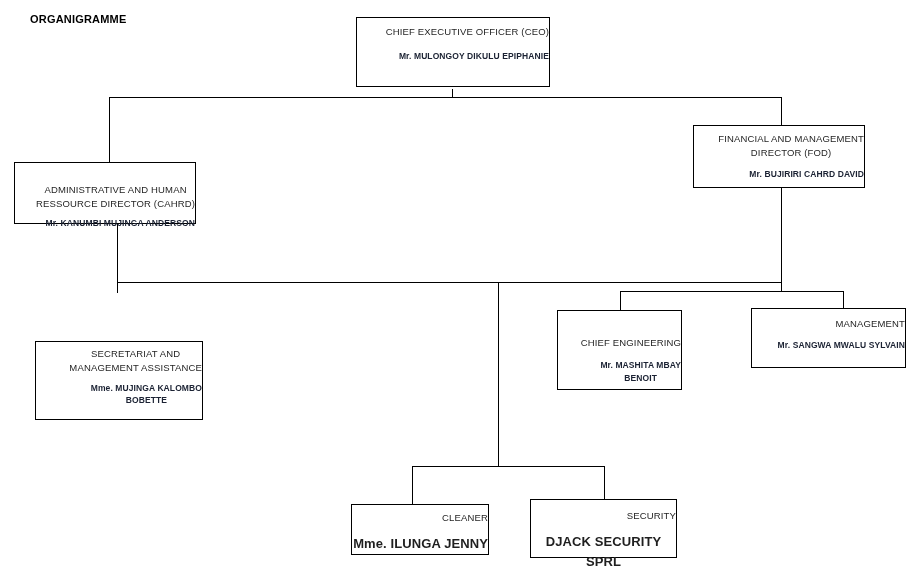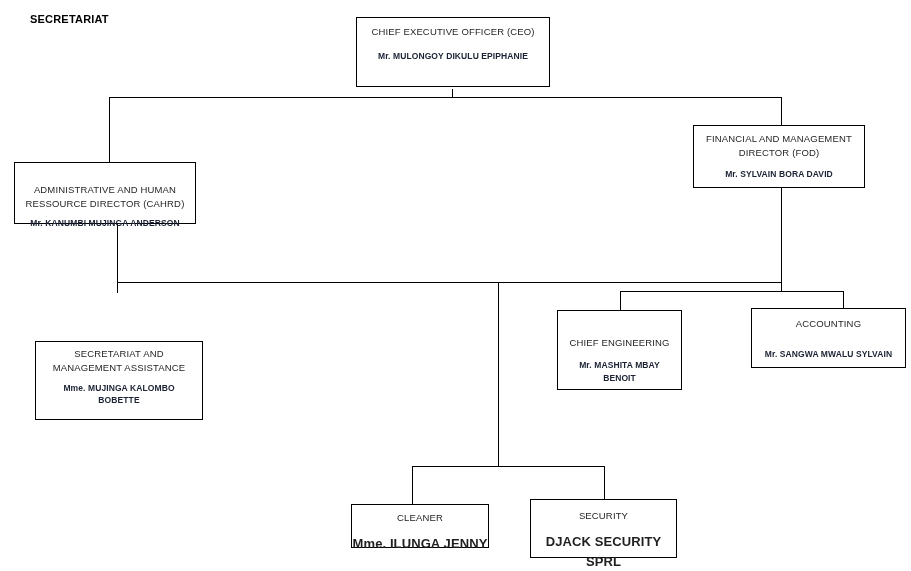--- a/index.html
+++ b/index.html
@@ -21,21 +21,21 @@
     letter-spacing: 0.2px;
   }
   .org-box {
     position: absolute;
     background: #ffffff;
     border: 1px solid #000000;
     box-sizing: border-box;
     text-align: center;
     display: flex;
     flex-direction: column;
-    align-items: center;
+    align-items: flex-end;
     justify-content: flex-start;
   }
   .role {
     font-size: 9.5px;
     line-height: 1.5;
     color: #1f1f1f;
     white-space: pre-line;
     letter-spacing: 0.15px;
   }
   .person {
@@ -60,32 +60,32 @@
   .box-ceo .person { margin-top: 11px; }
   .box-cahrd       { left: 14px;  top: 162px; width: 182px; height: 62px; padding-top: 20px; }
   .box-cahrd .person { margin-top: 5px; }
   .box-fod         { left: 693px; top: 125px; width: 172px; height: 63px; padding-top: 6px; }
   .box-fod .person { margin-top: 7px; }
   .box-secretariat { left: 35px;  top: 293px; width: 168px; height: 79px; padding-top: 5px; margin-top: 48px; }
   .box-secretariat .person { margin-top: 6px; }
   .box-engineering { left: 557px; top: 310px; width: 125px; height: 80px; padding-top: 25px; }
   .box-engineering .person { margin-top: 9px; }
   .box-accounting  { left: 751px; top: 308px; width: 155px; height: 60px; padding-top: 8px; }
-  .box-accounting .person { margin-top: 17px; }
-  .box-cleaner     { left: 351px; top: 504px; width: 138px; height: 44px; padding-top: 6px; }
+  .box-accounting .person { margin-top: 8px; }
+  .box-cleaner     { left: 351px; top: 504px; width: 138px; height: 51px; padding-top: 6px; }
   .box-cleaner .person { margin-top: 9px; }
   .box-security    { left: 530px; top: 499px; width: 147px; height: 59px; padding-top: 9px; }
   .box-security .person { margin-top: 9px; }
 </style>
 </head>
 <body>
 
 <div class="canvas">
 
-  <div class="chart-title">SECRETARIAT</div>
+  <div class="chart-title">ORGANIGRAMME</div>
 
   <div class="line" style="left:452px; top:89px;  width:1px;  height:8px;"></div>
   <div class="line" style="left:109px; top:97px;  width:673px; height:1px;"></div>
   <div class="line" style="left:109px; top:97px;  width:1px;  height:66px;"></div>
   <div class="line" style="left:781px; top:97px;  width:1px;  height:28px;"></div>
   <div class="line" style="left:117px; top:224px; width:1px;  height:58px;"></div>
   <div class="line" style="left:117px; top:282px; width:665px; height:1px;"></div>
   <div class="line" style="left:117px; top:282px; width:1px;  height:11px;"></div>
   <div class="line" style="left:781px; top:188px; width:1px;  height:103px;"></div>
   <div class="line" style="left:620px; top:291px; width:224px; height:1px;"></div>
@@ -103,38 +103,38 @@
 
   <div class="org-box box-cahrd">
     <div class="role">ADMINISTRATIVE AND HUMAN
 RESSOURCE DIRECTOR (CAHRD)</div>
     <div class="person">Mr. KANUMBI MUJINGA ANDERSON</div>
   </div>
 
   <div class="org-box box-fod">
     <div class="role">FINANCIAL AND MANAGEMENT
 DIRECTOR (FOD)</div>
-    <div class="person">Mr. SYLVAIN BORA DAVID</div>
+    <div class="person">Mr. BUJIRIRI CAHRD DAVID</div>
   </div>
 
   <div class="org-box box-secretariat">
     <div class="role">SECRETARIAT AND
 MANAGEMENT ASSISTANCE</div>
     <div class="person">Mme. MUJINGA KALOMBO
 BOBETTE</div>
   </div>
 
   <div class="org-box box-engineering">
     <div class="role">CHIEF ENGINEERING</div>
     <div class="person">Mr. MASHITA MBAY
 BENOIT</div>
   </div>
 
   <div class="org-box box-accounting">
-    <div class="role">ACCOUNTING</div>
+    <div class="role">MANAGEMENT</div>
     <div class="person">Mr. SANGWA MWALU SYLVAIN</div>
   </div>
 
   <div class="org-box box-cleaner">
     <div class="role">CLEANER</div>
     <div class="person person--plain">Mme. ILUNGA JENNY</div>
   </div>
 
   <div class="org-box box-security">
     <div class="role">SECURITY</div>

